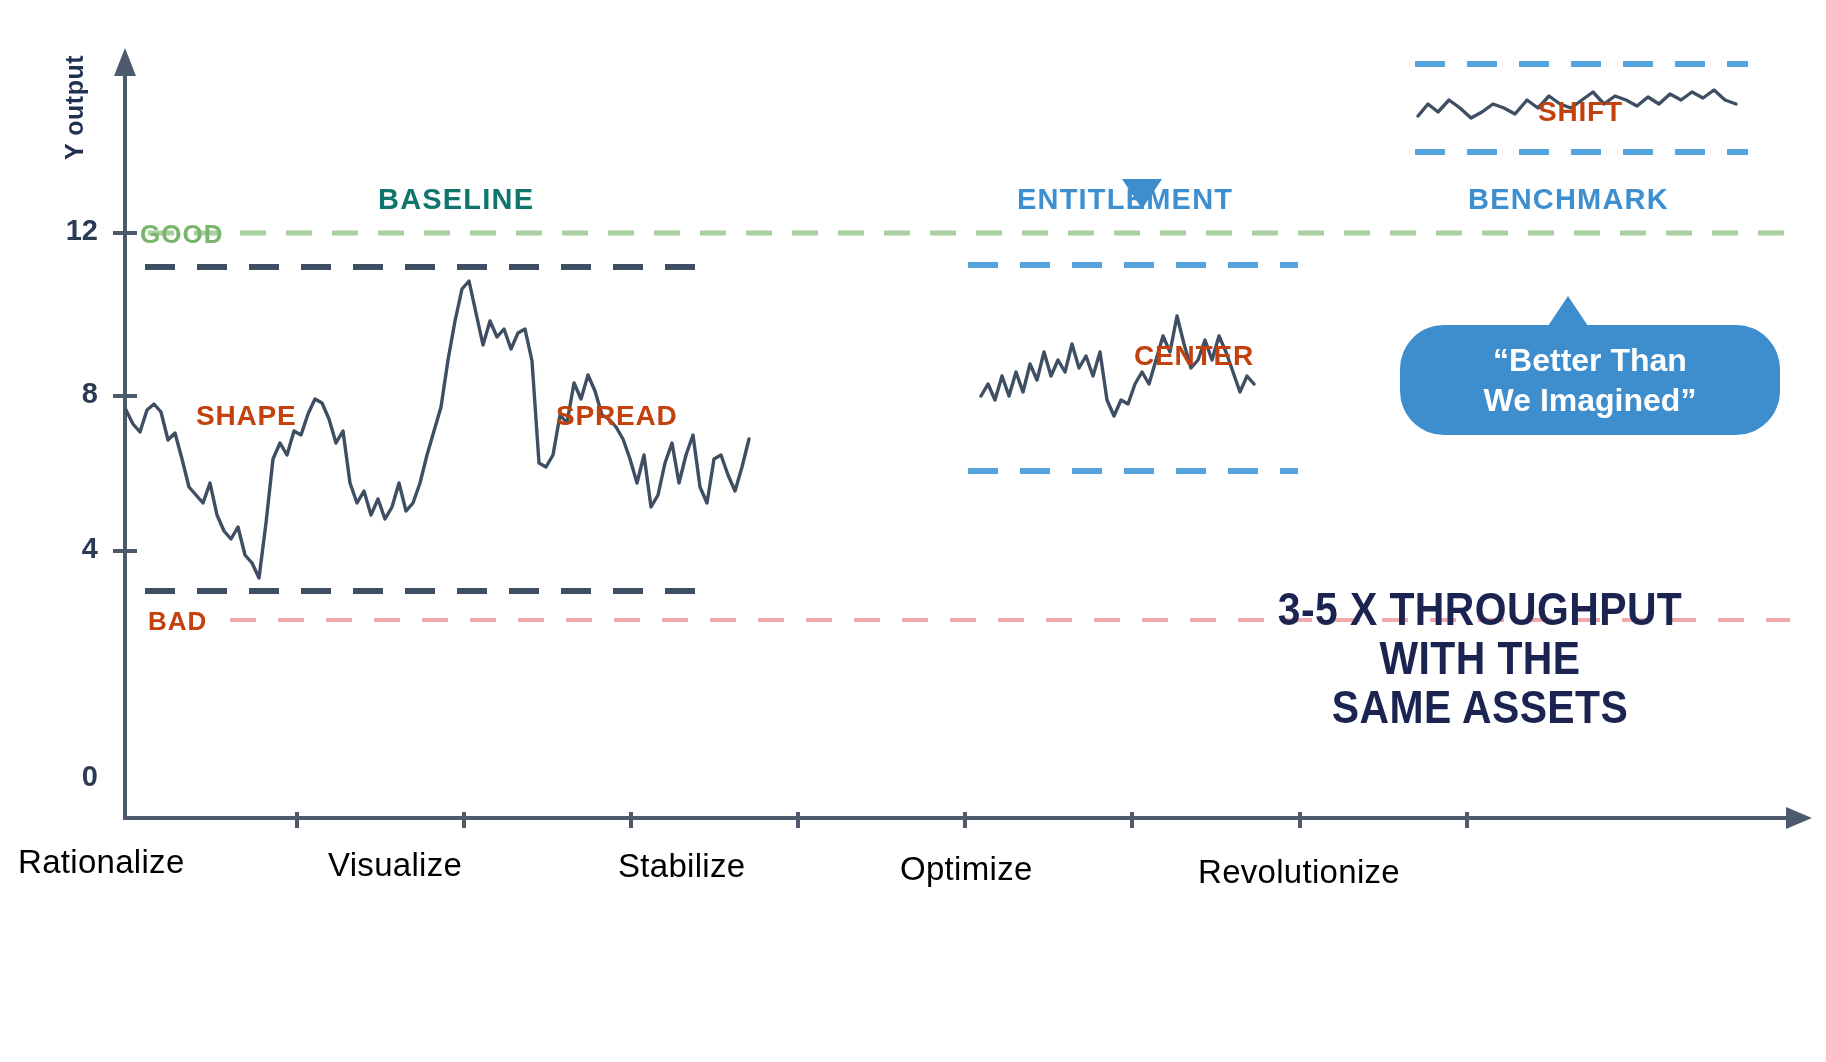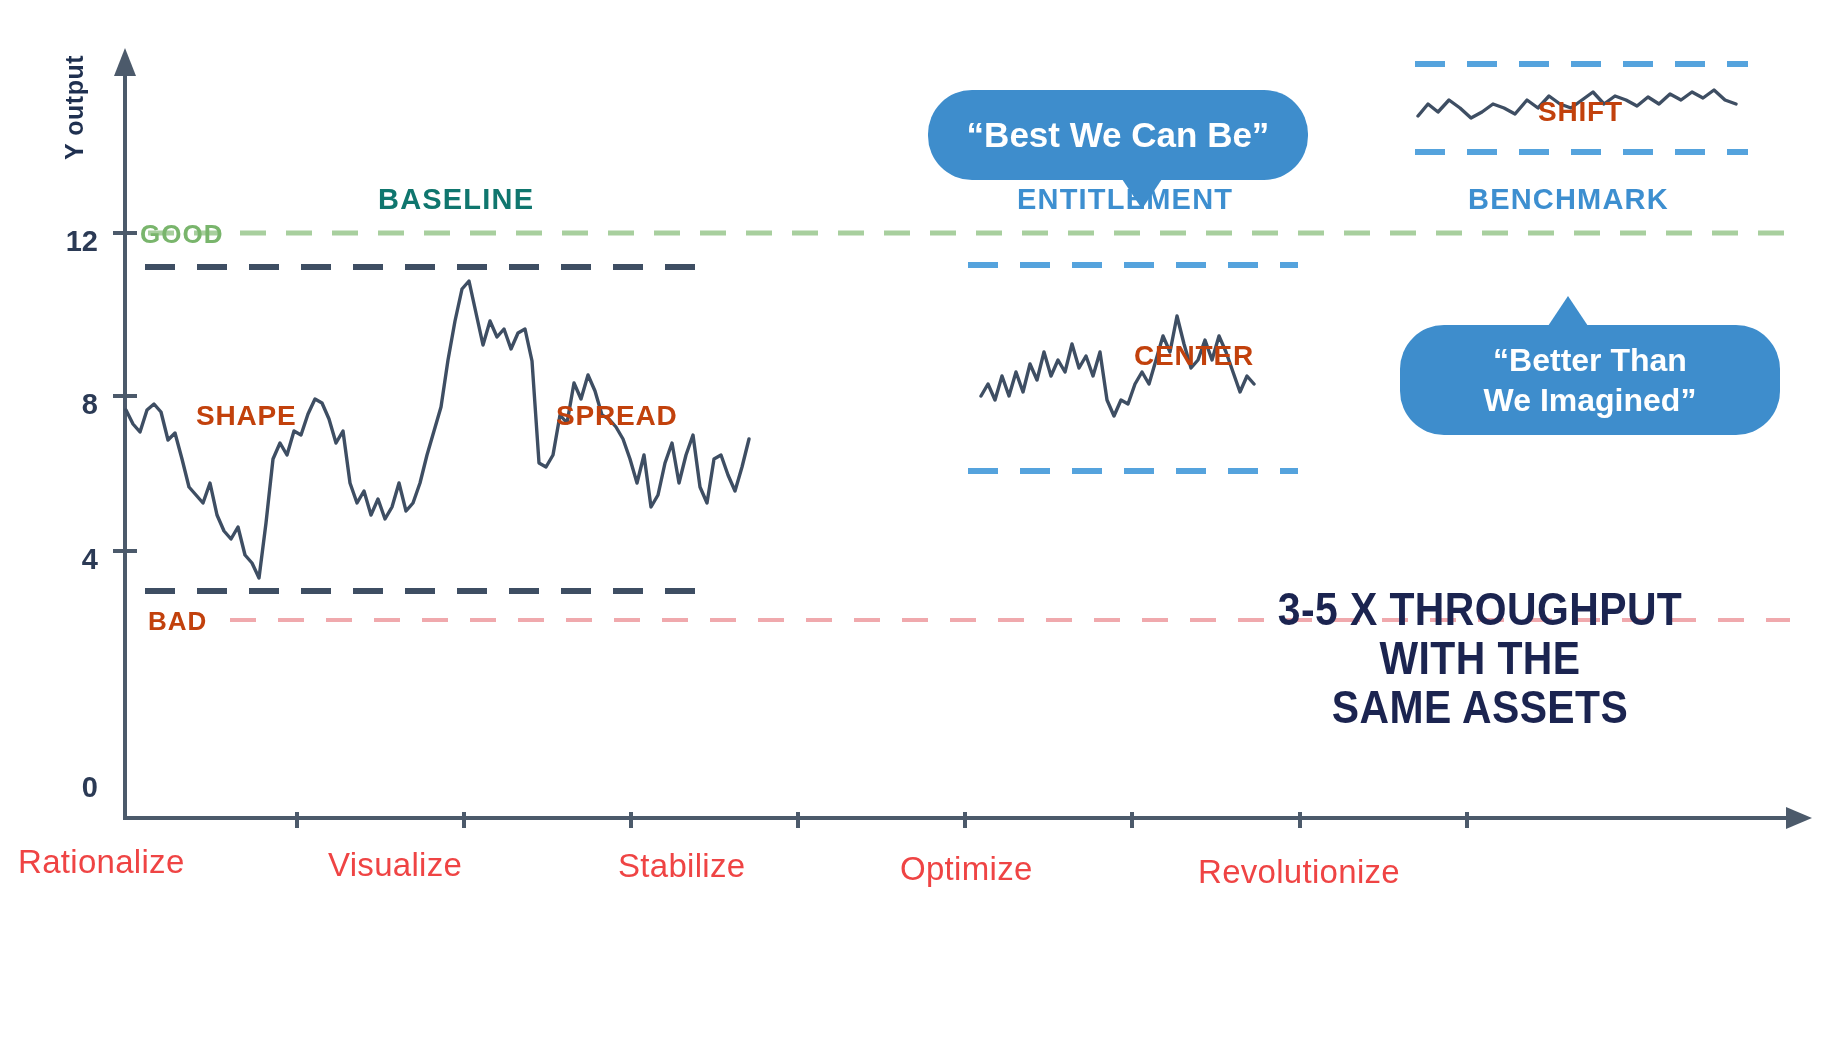--- a/index.html
+++ b/index.html
@@ -5,22 +5,22 @@
   html,body{margin:0;padding:0;background:#ffffff;}
   body{width:1826px;height:1062px;position:relative;overflow:hidden;
        font-family:"Liberation Sans",sans-serif;}
   .stage{position:absolute;left:0;top:0;width:1826px;height:1062px;}
   .abs{position:absolute;}
 
   
   #y-axis-title{left:62px;top:55px;width:30px;font-size:25px;font-weight:bold;
      color:#1f3050;writing-mode:vertical-rl;transform:rotate(180deg);
      letter-spacing:.5px;line-height:1;}
-  .ytick{font-size:29px;font-weight:bold;color:#2b3a55;text-align:right;width:60px;margin-top:11px;}
-  .xtick{font-size:33px;color:#ef4444;font-family:"Liberation Sans",sans-serif;
+  .ytick{font-size:29px;font-weight:bold;color:#2b3a55;text-align:right;width:60px;}
+  .xtick{font-size:33px;color:#000000;font-family:"Liberation Sans",sans-serif;
      white-space:nowrap;letter-spacing:.3px;}
 
   
   .region-label{font-size:29px;font-weight:bold;letter-spacing:1.2px;white-space:nowrap;}
   .rl-dark{color:#0f766e;}
   .rl-blue{color:#3d8fd0;}
 
   .inline-label{font-size:28px;font-weight:bold;color:#c2410c;letter-spacing:.8px;
      white-space:nowrap;}
 
@@ -127,23 +127,20 @@
 
   <div class="abs region-label rl-dark" style="left:378px;top:183px;">BASELINE</div>
   <div class="abs region-label rl-blue" style="left:1017px;top:183px;">ENTITLEMENT</div>
   <div class="abs region-label rl-blue" style="left:1468px;top:183px;">BENCHMARK</div>
 
   <div class="abs inline-label" style="left:196px;top:400px;">SHAPE</div>
   <div class="abs inline-label" style="left:556px;top:400px;">SPREAD</div>
   <div class="abs inline-label" style="left:1134px;top:340px;">CENTER</div>
   <div class="abs inline-label" style="left:1538px;top:96px;">SHIFT</div>
 
-  <div class="abs bubble" id="bubble-best">
-    <span>“Best We Can Be”</span>
-  </div>
   <div class="tail-down" id="tail-best"></div>
 
   <div class="tail-up" id="tail-better"></div>
   <div class="abs bubble" id="bubble-better">
     <span>“Better Than</span>
     <span>We Imagined”</span>
   </div>
 
 
   <div class="abs" id="throughput">

